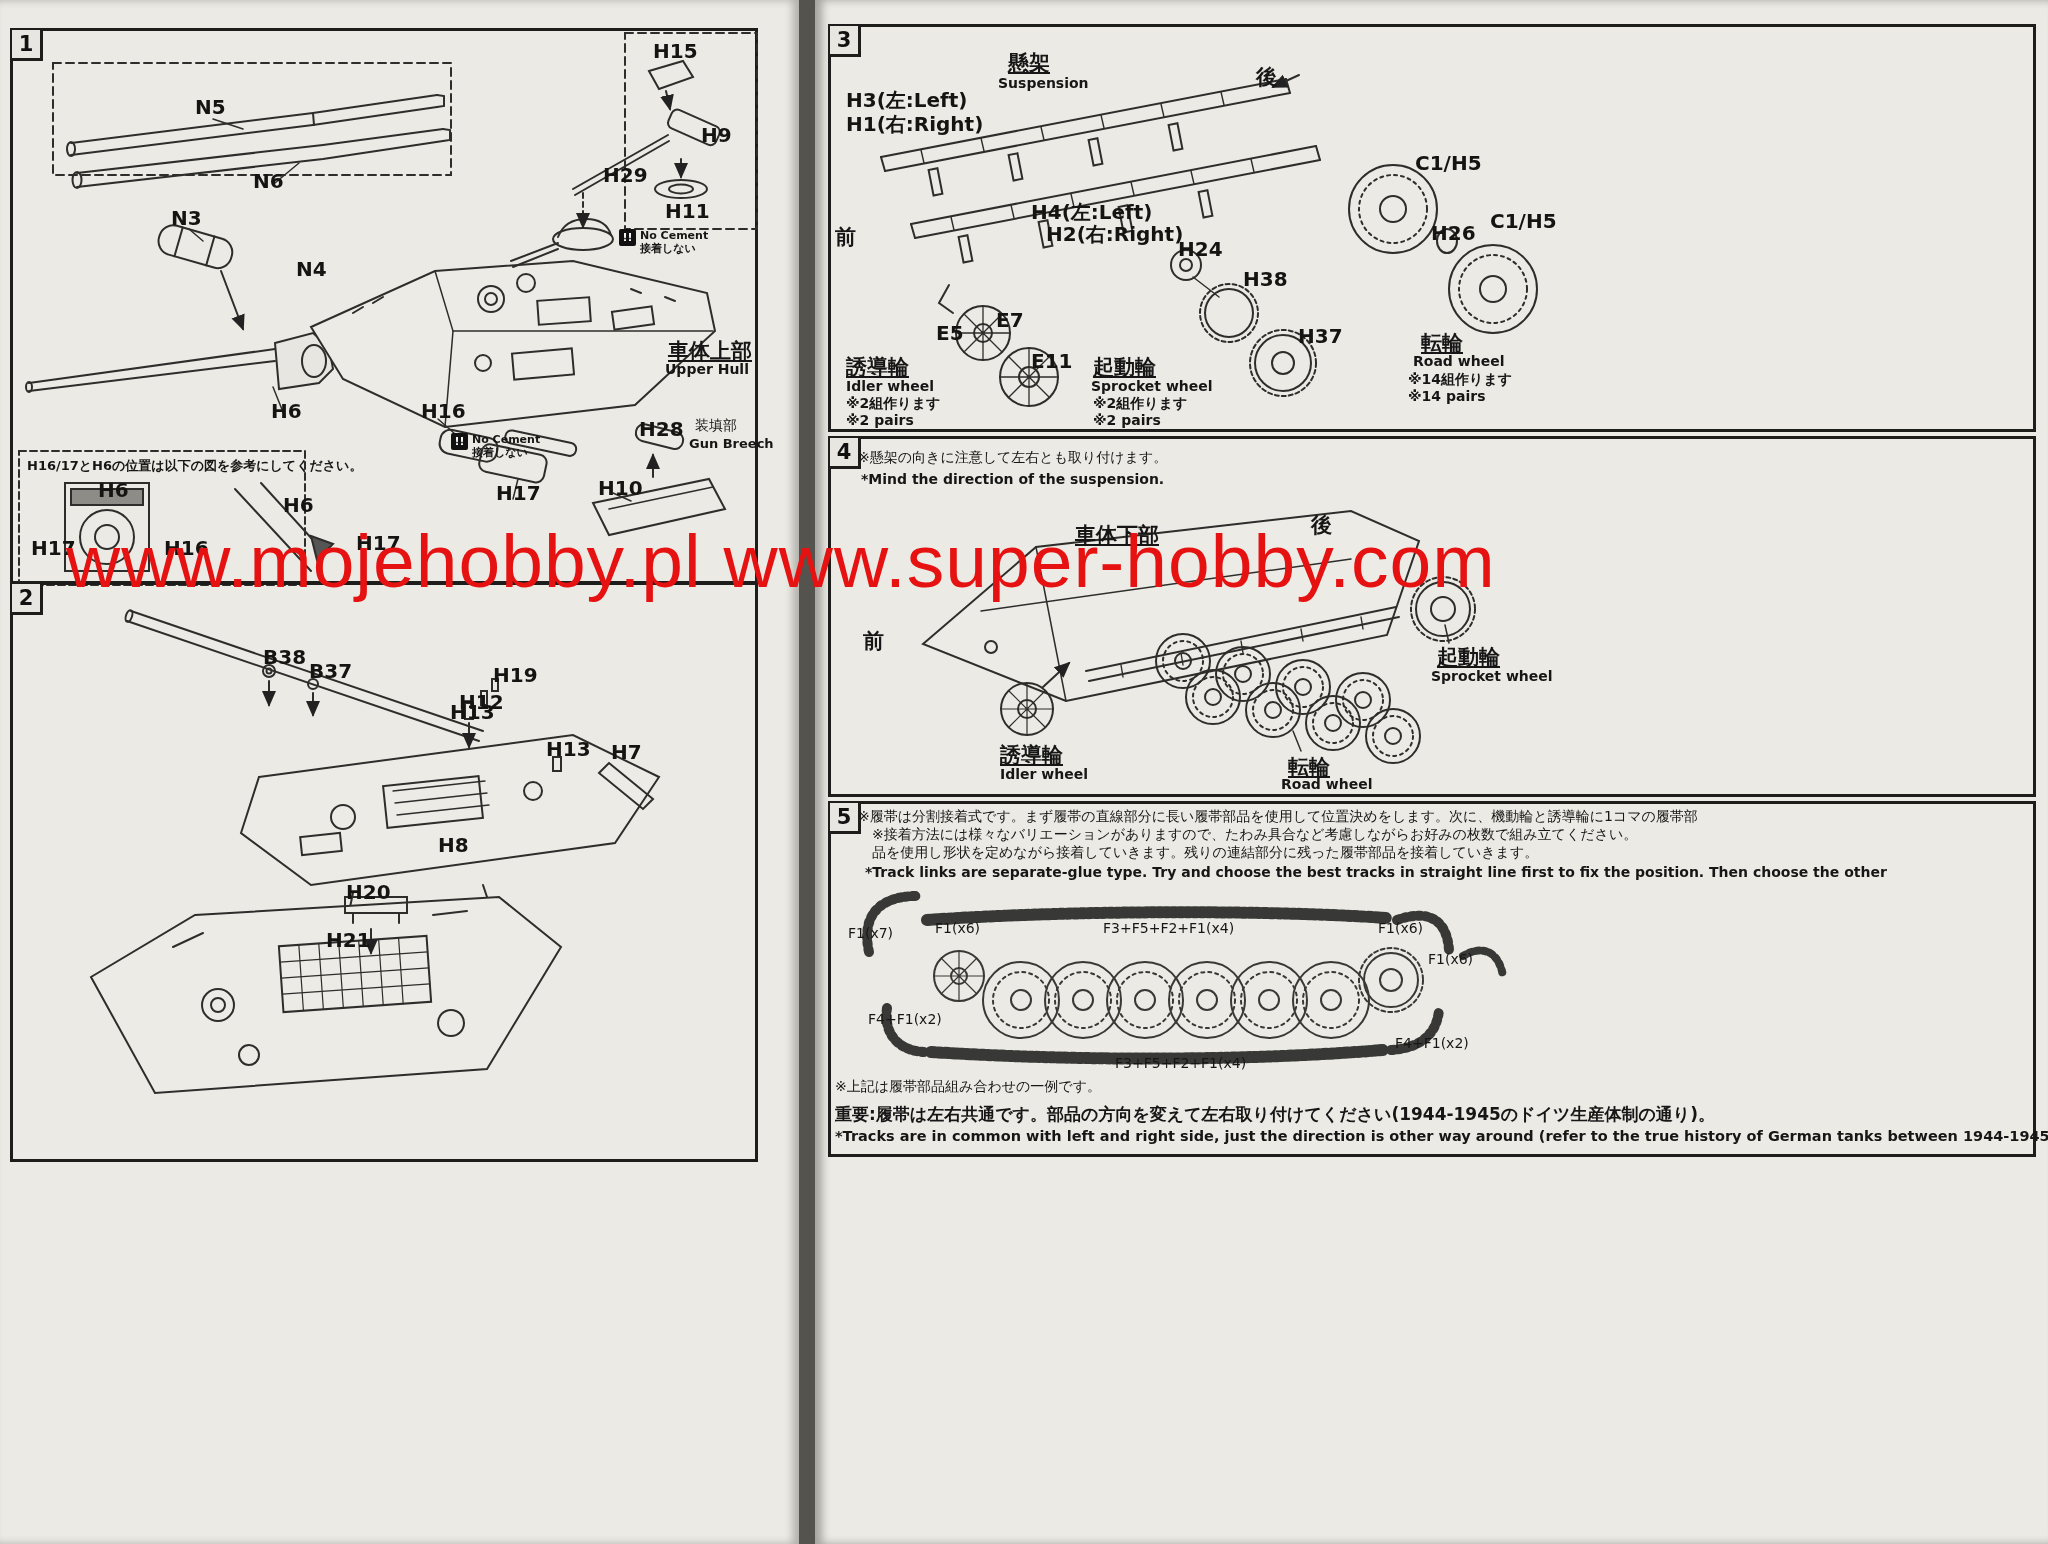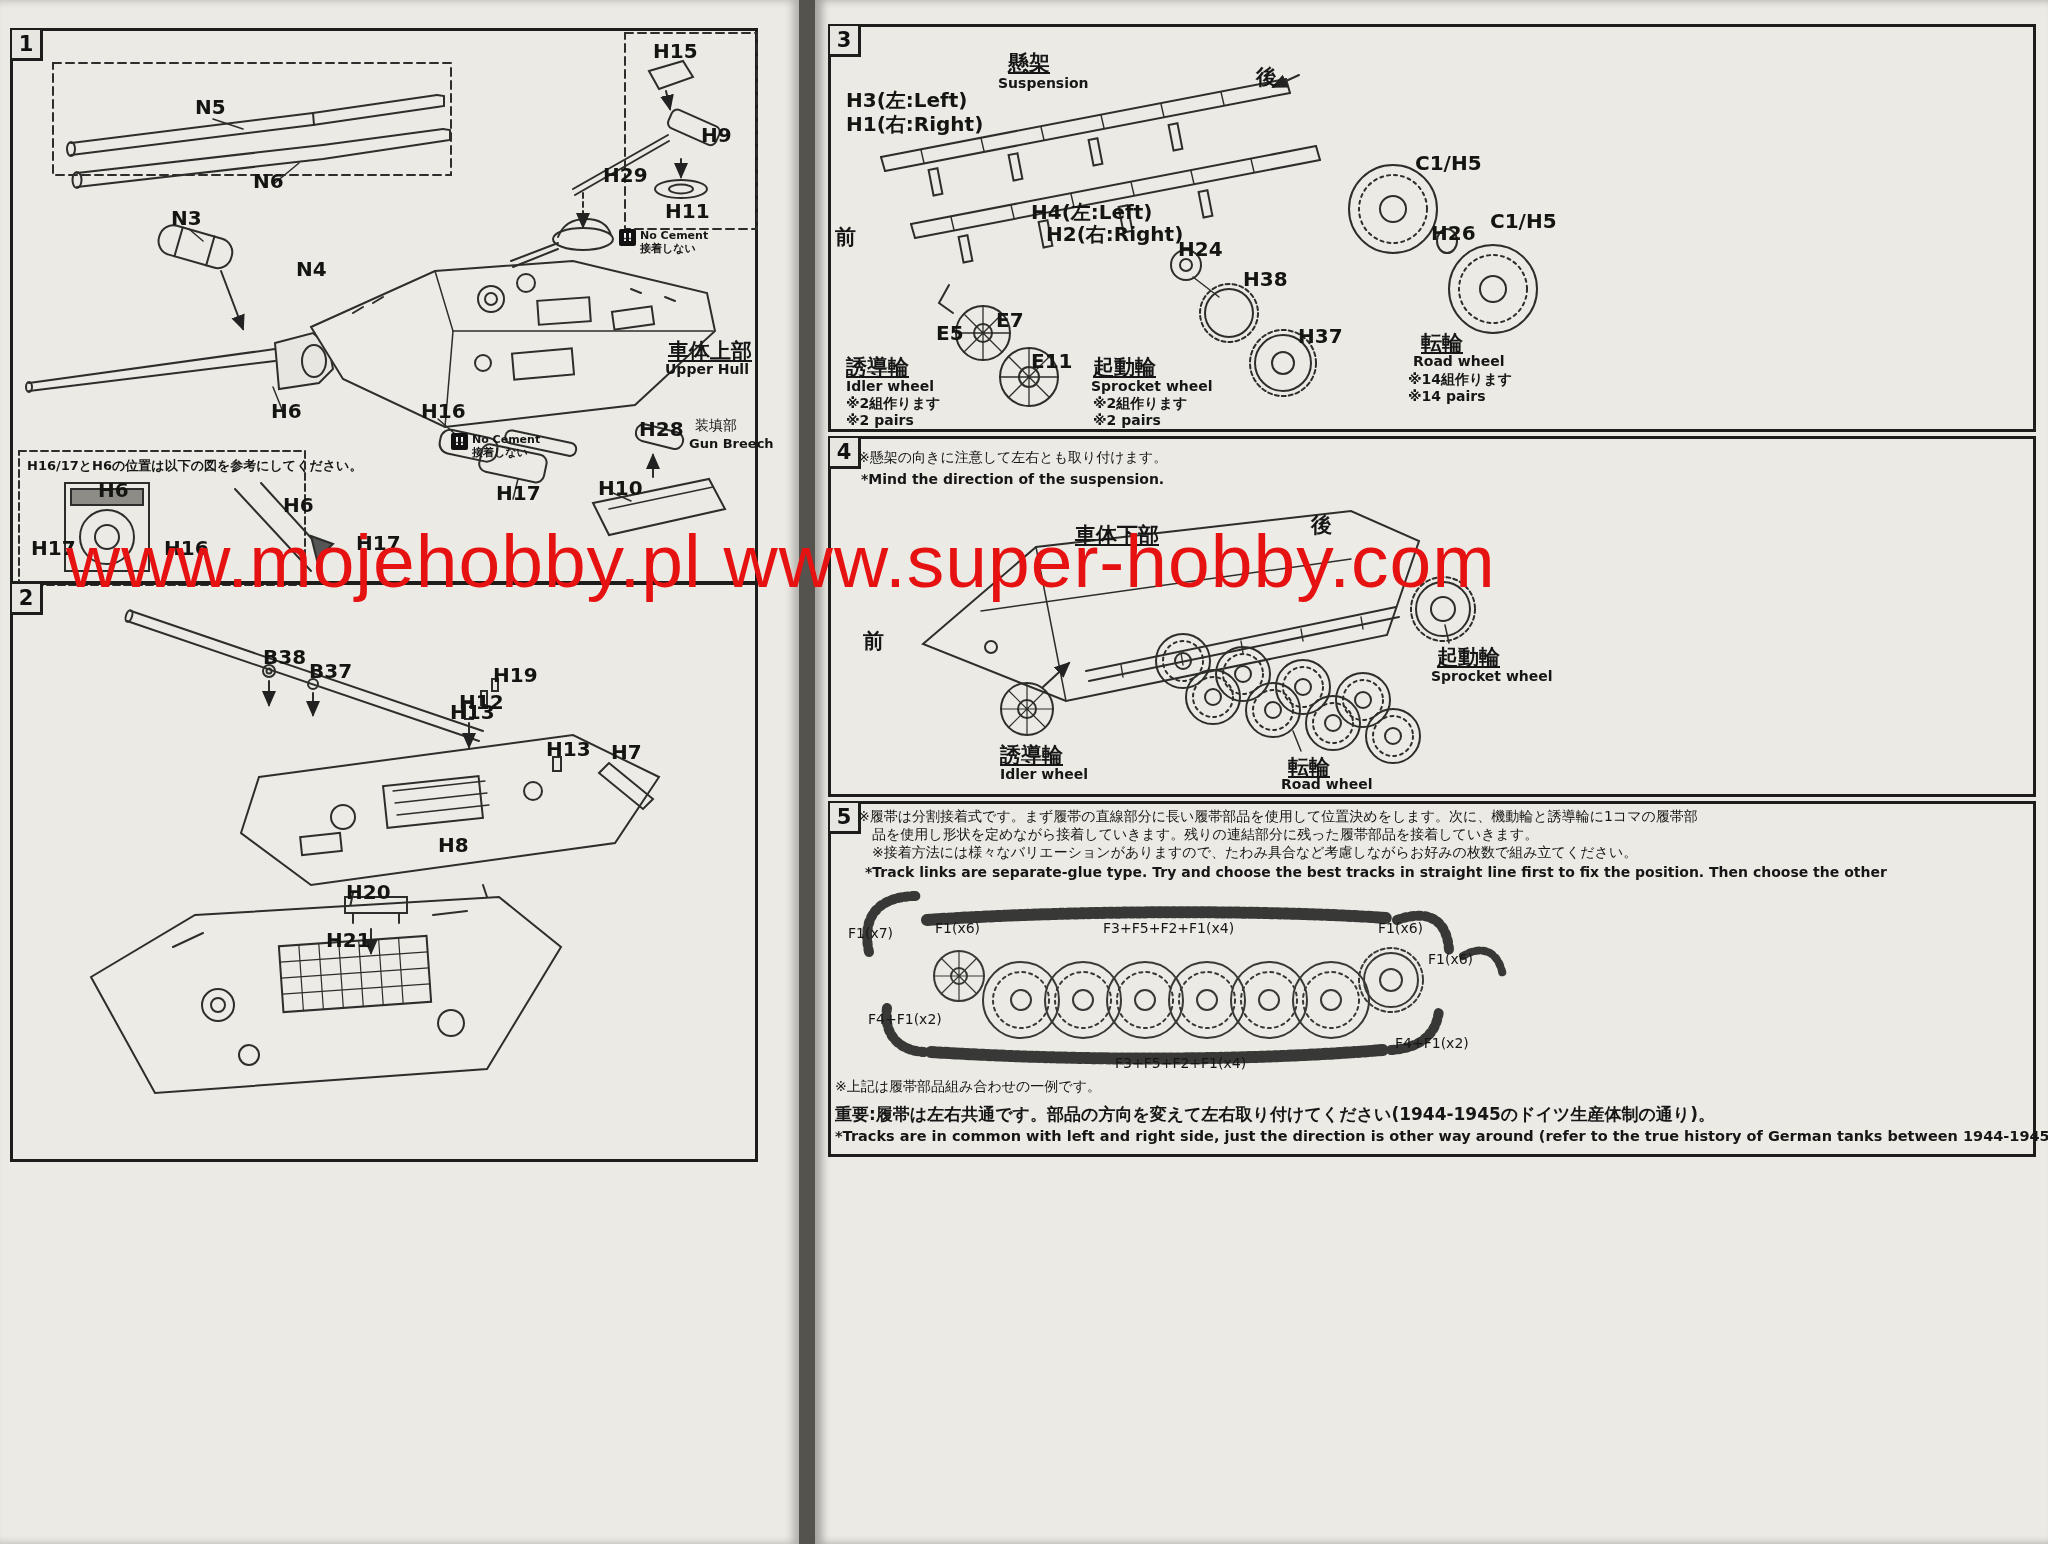--- a/index.html
+++ b/index.html
@@ -456,22 +456,22 @@
         <g stroke-width="2">
           <circle cx="560" cy="176" r="27"></circle>
             <circle cx="560" cy="176" r="32" stroke-dasharray="4 3"></circle>
             <circle cx="560" cy="176" r="11"></circle>
         </g>
       </g>
     </svg>
 
     <div style="position:absolute; left:27px; top:4px;">
       <div class="note15" style="position:static;">※履帯は分割接着式です。まず履帯の直線部分に長い履帯部品を使用して位置決めをします。次に、機動輪と誘導輪に1コマの履帯部</div>
+      <div class="note15" style="position:static; padding-left:14px;">※接着方法には様々なバリエーションがありますので、たわみ具合など考慮しながらお好みの枚数で組み立てください。</div>
       <div class="note15" style="position:static; padding-left:14px;">品を使用し形状を定めながら接着していきます。残りの連結部分に残った履帯部品を接着していきます。</div>
-      <div class="note15" style="position:static; padding-left:14px;">※接着方法には様々なバリエーションがありますので、たわみ具合など考慮しながらお好みの枚数で組み立てください。</div>
     </div>
     <div style="position:absolute; left:34px; top:60px;">
       <div class="note" style="position:static;">*Track links are separate-glue type. Try and choose the best tracks in straight line first to fix the position. Then choose the other</div>
     </div>
 
     <span class="note15" style="left:17px;  top:121px;">F1(x7)</span>
     <span class="note15" style="left:104px; top:116px;">F1(x6)</span>
     <span class="note15" style="left:272px; top:116px;">F3+F5+F2+F1(x4)</span>
     <span class="note15" style="left:547px; top:116px;">F1(x6)</span>
     <span class="note15" style="left:597px; top:147px;">F1(x6)</span>

